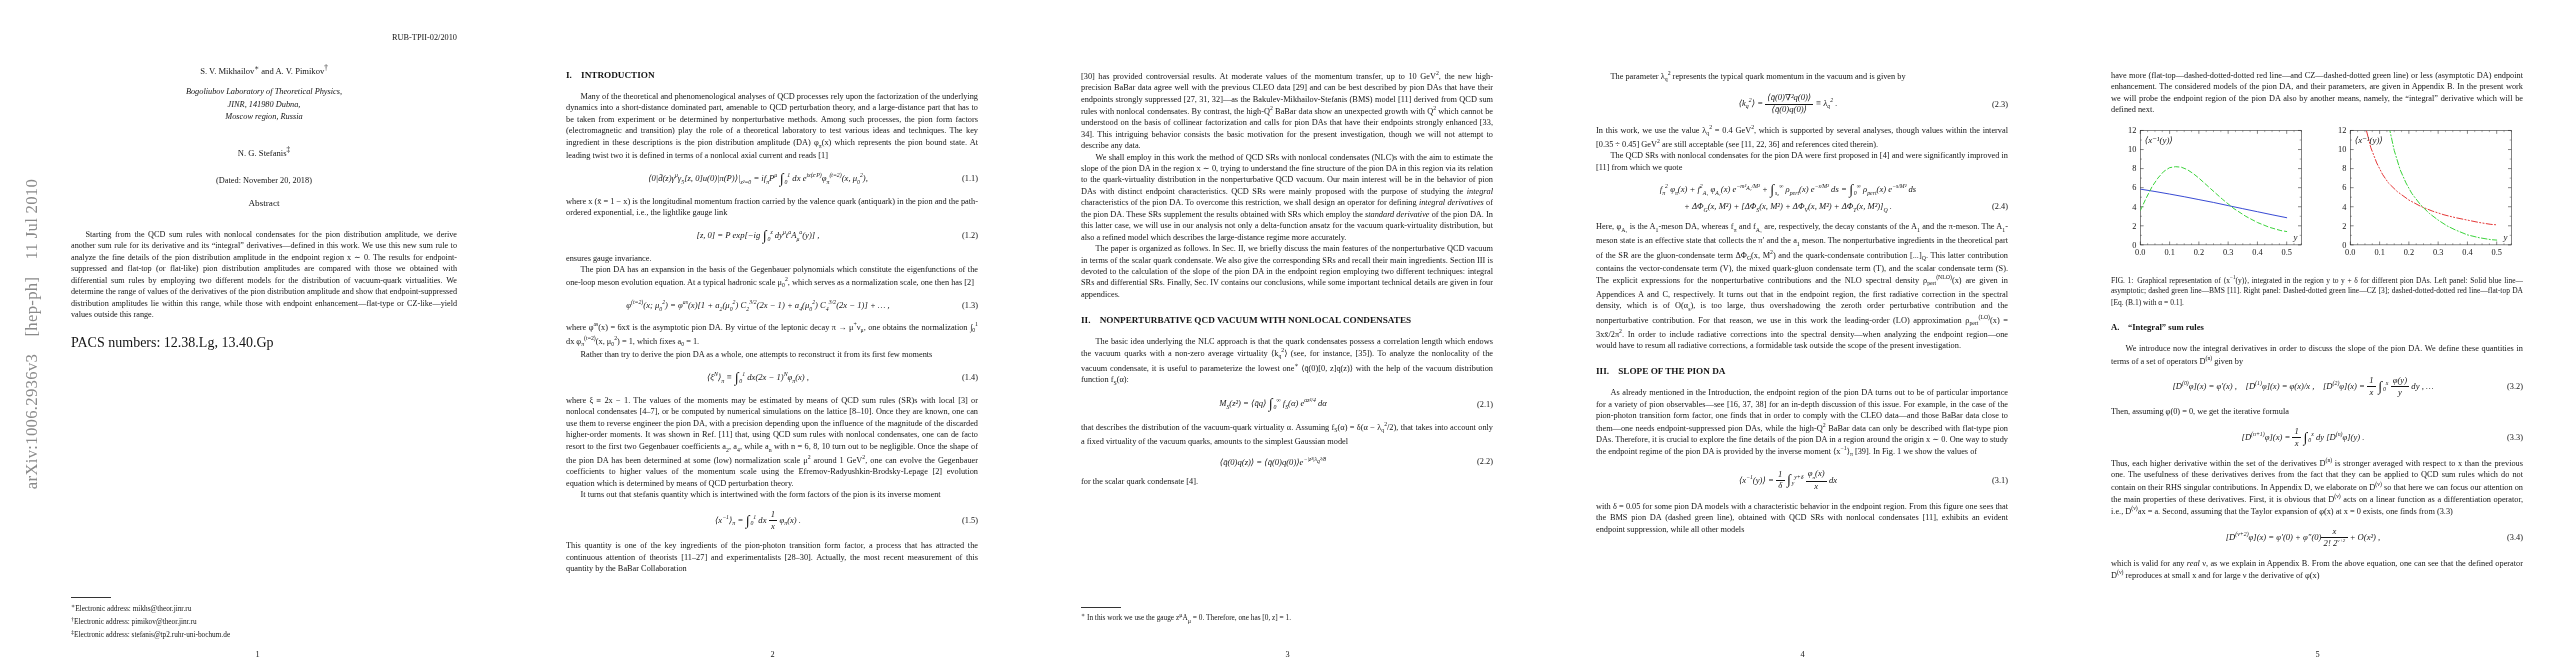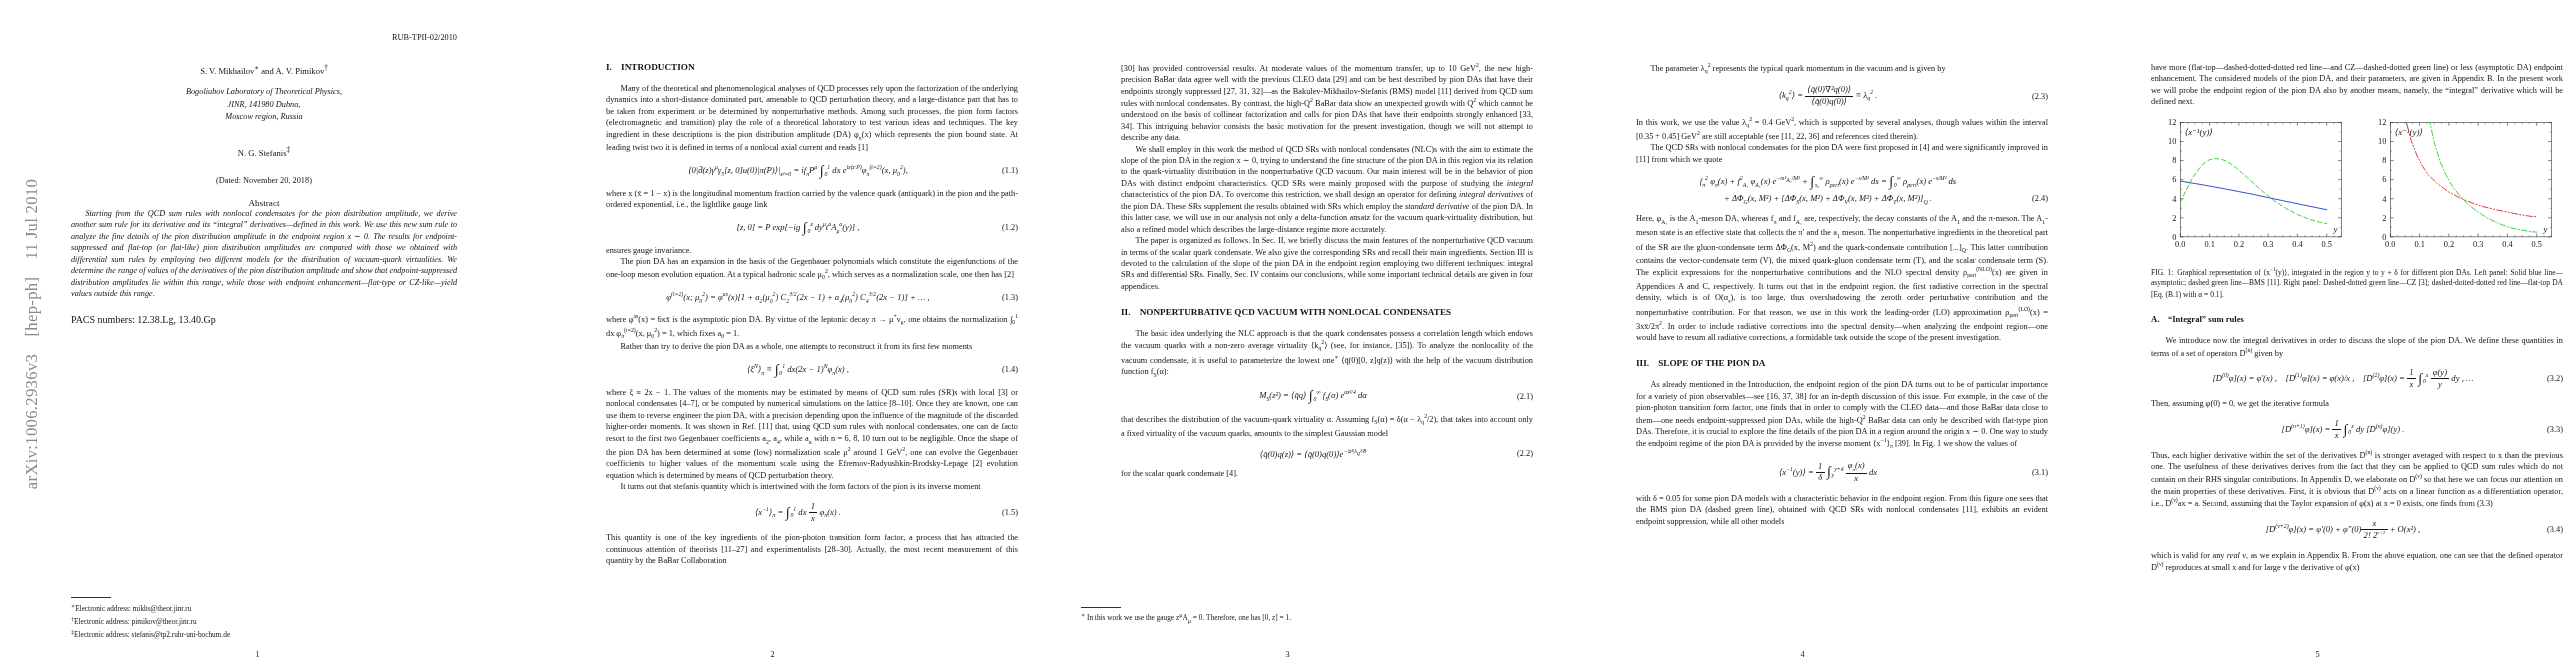--- a/index.html
+++ b/index.html
@@ -3,33 +3,33 @@
 <meta charset="utf-8">
 <style>
   html,body{margin:0;padding:0;}
   body{
     width:2576px;height:667px;background:#ffffff;
     font-family:"Liberation Serif","DejaVu Serif",serif;color:#141414;
     overflow:hidden;
   }
   .doc{position:relative;width:2576px;height:667px;display:flex;}
   .page{position:relative;width:515px;height:667px;background:#ffffff;overflow:hidden;flex:0 0 515px;}
-  .inner{position:absolute;left:51px;width:412px;top:4px;padding-top:58px;margin-left:40px;}
+  .inner{position:absolute;left:51px;width:412px;top:12px;padding-top:58px;}
   
   .p1inner{position:absolute;left:71px;width:386px;top:8px;padding-top:24.5px;}
   .report-no{text-align:right;font-size:8.3px;}
   .title{margin:30px auto 0 auto;max-width:356px;text-align:center;
          font-size:12px;font-weight:bold;line-height:1.55;}
   .authors{margin-top:21px;text-align:center;font-size:8.6px;}
   .affil{margin-top:11px;text-align:center;font-style:italic;font-size:8.3px;line-height:1.5;}
   .author2{margin-top:22px;text-align:center;font-size:8.6px;}
   .dated{margin-top:18px;text-align:center;font-size:8.3px;}
   .abs-title{margin-top:13.3px;text-align:center;font-size:9.2px;font-weight:normal;}
-  .abstract{margin-top:0;font-size:8.2px;line-height:1.4;text-align:justify;text-indent:14.5px;font-style:italic;}
-  .pacs{margin-top:14.5px;font-size:10px;}
+  .abstract{margin-top:21px;font-size:8.2px;line-height:1.4;text-align:justify;text-indent:14.5px;}
+  .pacs{margin-top:14.5px;font-size:14px;}
   .footnotes{position:absolute;left:71px;bottom:25.6px;width:345px;font-size:7.3px;line-height:1.48;}
   .footnotes .rule{width:40px;border-top:0.9px solid #333;margin-bottom:3.3px;}
   .fn3{position:absolute;left:51px;bottom:41px;width:356px;font-size:7.3px;line-height:1.48;}
   .pageno{position:absolute;bottom:7.8px;left:0;width:100%;text-align:center;font-size:8.3px;}
   .arxiv-banner{
     position:absolute;left:32px;top:50%;
     transform:translate(-50%,-50%) rotate(-90deg);
     white-space:nowrap;color:#8a8a8a;font-size:16.7px;letter-spacing:0.3px;
   }
   

